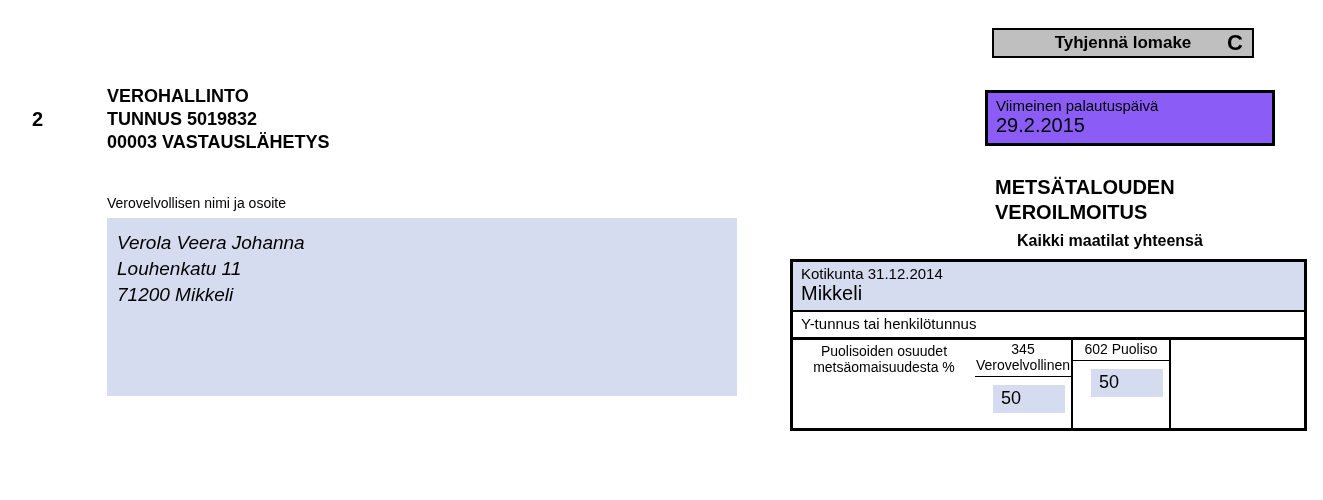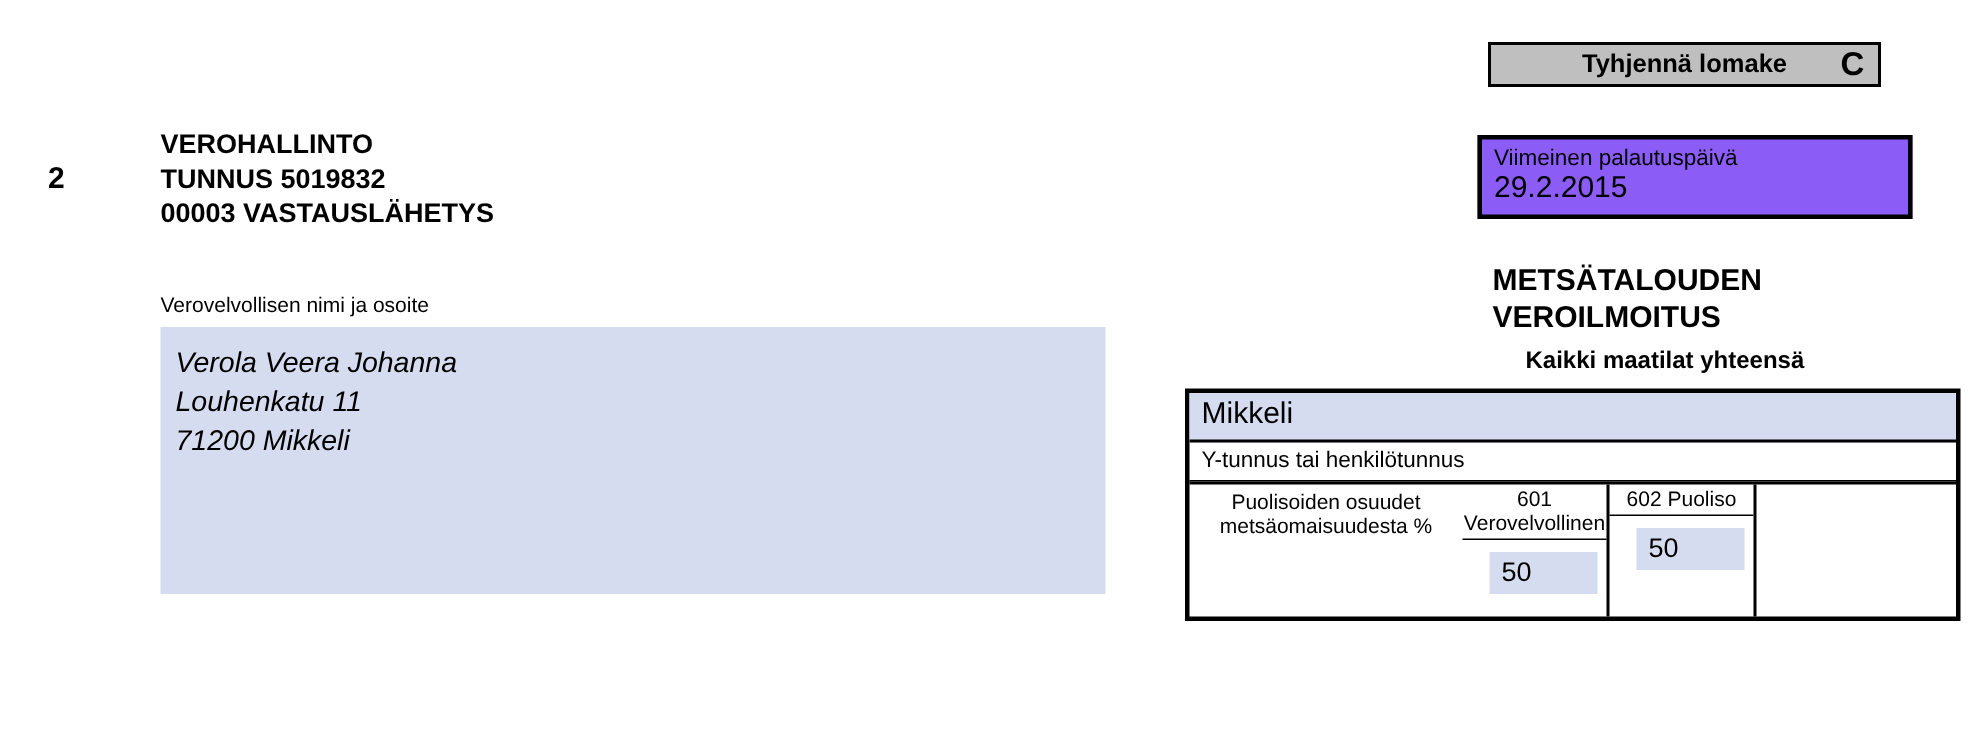--- a/index.html
+++ b/index.html
@@ -229,33 +229,34 @@
 </div>
 
 <div class="form-title">
   <div>METSÄTALOUDEN</div>
   <div>VEROILMOITUS</div>
 </div>
 <div class="form-subtitle">Kaikki maatilat yhteensä</div>
 
 <div class="data-container">
   <div class="kotikunta-row">
+    <div class="kotikunta-label">Kotikunta 31.12.2014</div>
     <div class="kotikunta-value">Mikkeli</div>
   </div>
 
   <div class="ytunnus-row">
     <div class="ytunnus-label">Y-tunnus tai henkilötunnus</div>
   </div>
 
   <div class="bottom-row">
     <div class="shares-block">
       <div class="shares-header">Puolisoiden osuudet metsäomaisuudesta %</div>
       <div class="shares-cols">
         <div class="share-col">
-          <div class="share-col-label">601 Verovelvollinen</div>
+          <div class="share-col-label">345 Verovelvollinen</div>
           <div class="share-col-input">
             <span class="share-input-box">50</span>
           </div>
         </div>
         <div class="share-col">
           <div class="share-col-label">602 Puoliso</div>
           <div class="share-col-input">
             <span class="share-input-box">50</span>
           </div>
         </div>

